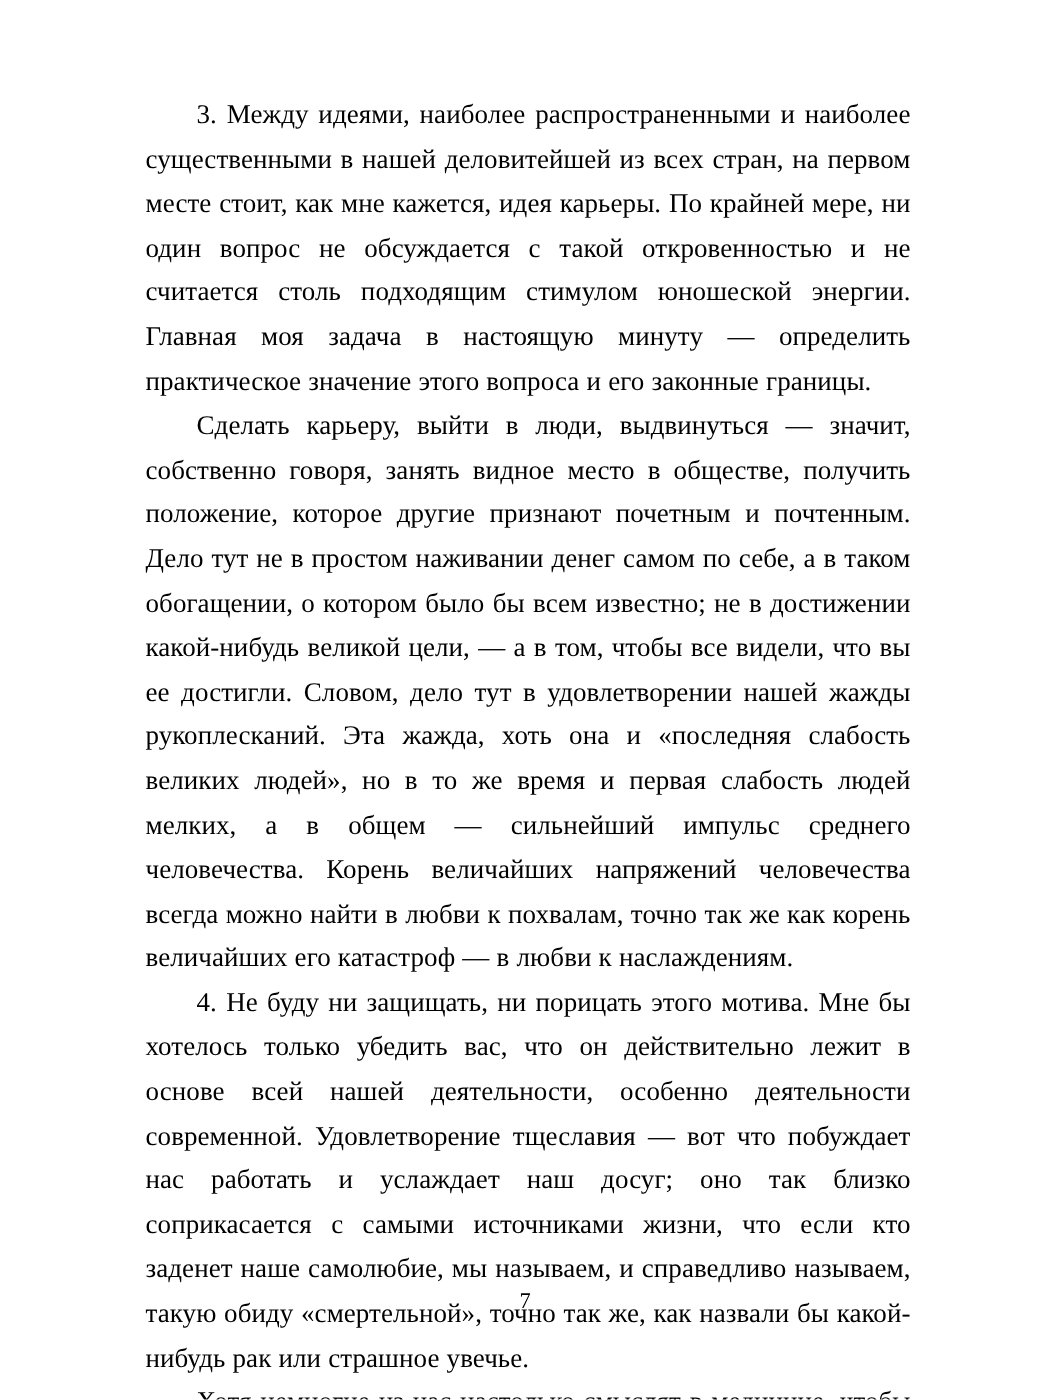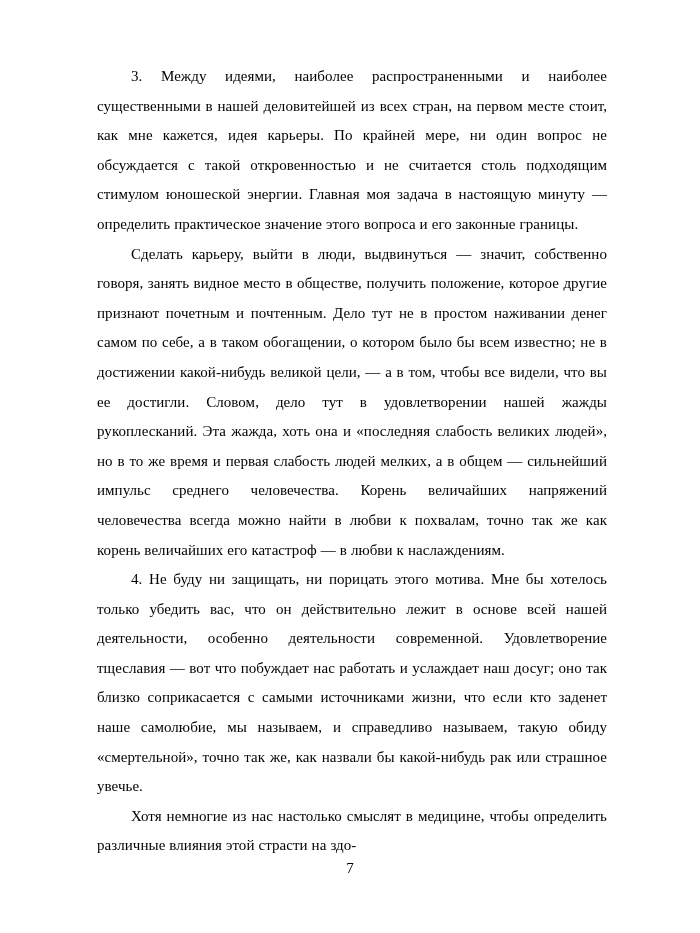--- a/index.html
+++ b/index.html
@@ -23,21 +23,21 @@
   .text-column {
     position: absolute;
     left: 97px;
     top: 62px;
     width: 510px;
   }
   .para {
     margin: 0;
     text-align: justify;
     text-justify: inter-word;
-    font-size: 15px;
+    font-size: 18px;
     line-height: 29.6px;
     letter-spacing: 0.05px;
     word-spacing: 0.2px;
     hyphens: manual;
   }
   .para.indent {
     text-indent: 34px;
   }
   .page-number {
     position: absolute;

